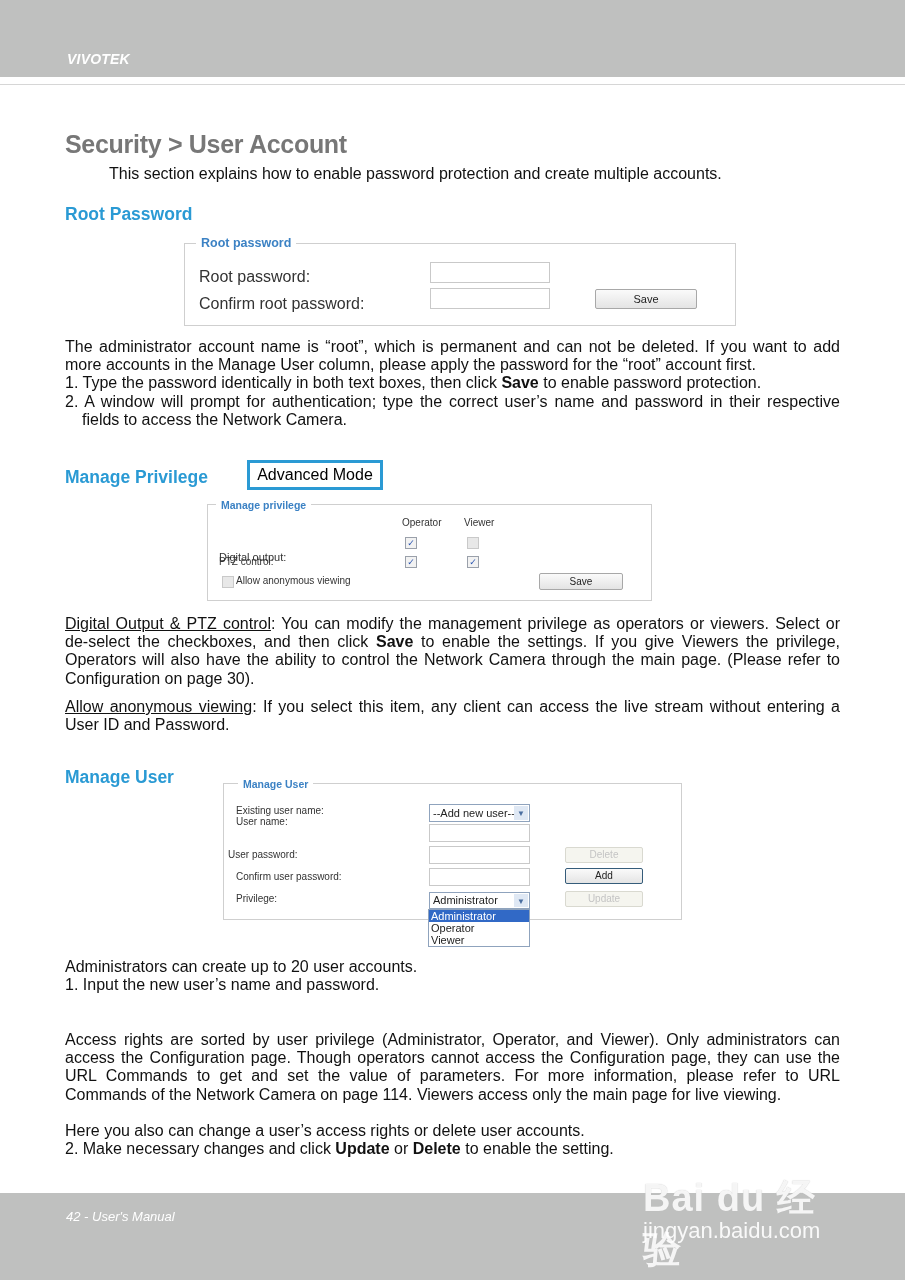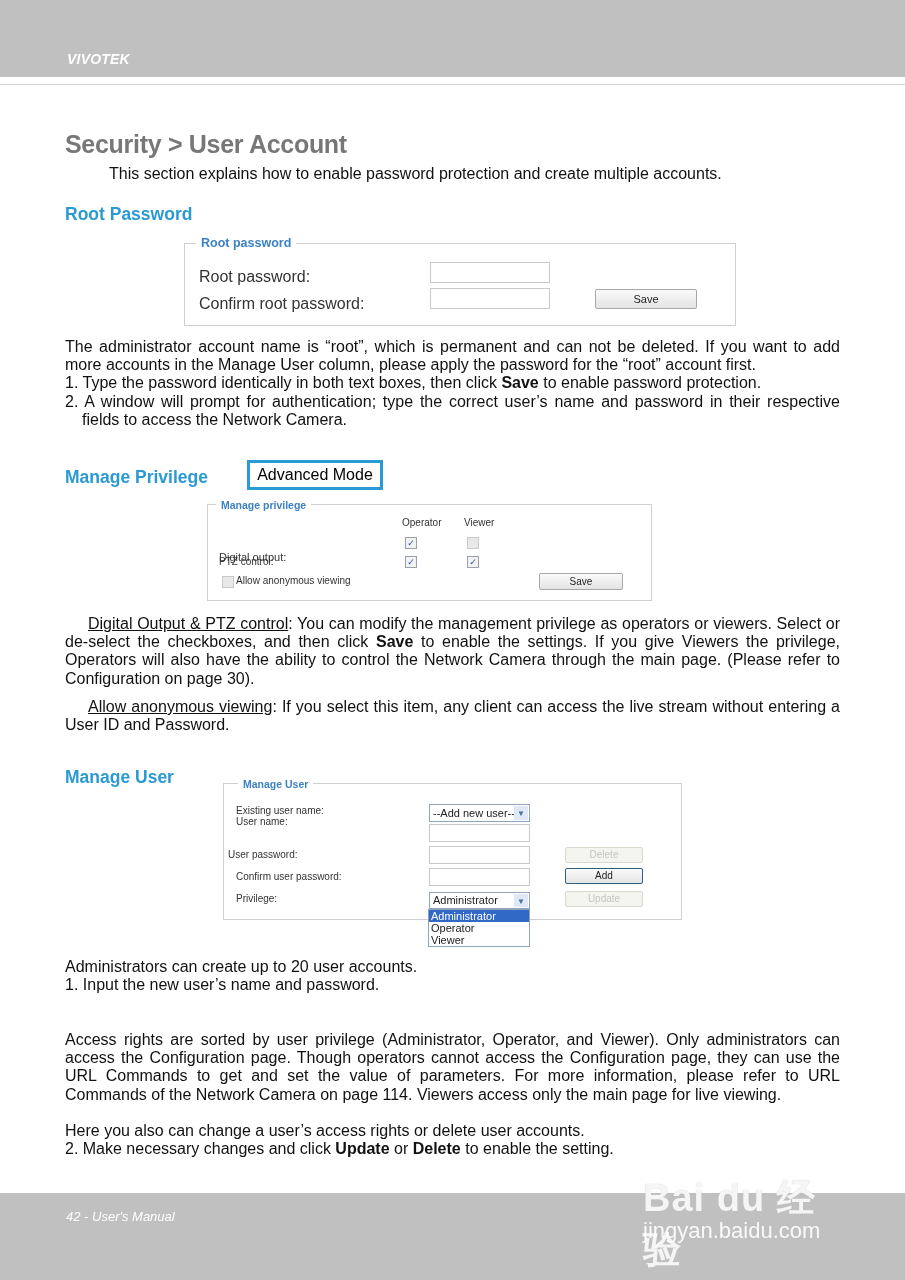--- a/index.html
+++ b/index.html
@@ -8,21 +8,21 @@
   .header { position:absolute; left:0; top:0; width:905px; height:77px; background:#bfc0bf; }
   .header-brand { position:absolute; left:67px; top:51px; color:#fff; font-weight:bold; font-style:italic; font-size:14px; letter-spacing:0.2px; }
   .header-rule { position:absolute; left:0; top:84px; width:905px; height:1px; background:#d6d6d6; }
   .footer { position:absolute; left:0; top:1193px; width:905px; height:87px; background:#bfc0bf; }
   .footer-text { position:absolute; left:66px; top:1209px; color:#fff; font-style:italic; font-size:13px; }
   .abs { position:absolute; }
   .page-title { left:65px; top:130px; font-size:25px; font-weight:bold; color:#777; letter-spacing:-0.3px; }
   .body-text { font-size:16px; line-height:18.2px; color:#111; }
   .section-head { font-size:17.5px; font-weight:bold; color:#2a9ad4; }
   .justify { text-align:justify; }
-  u { text-decoration:underline;margin-left:23px; }
+  u { text-decoration:underline; }
   b { font-weight:bold; }
 
   
   .panel { position:absolute; border:1px solid #cfcfcf; background:#fff; font-family:"Liberation Sans", sans-serif; }
   .legend { position:absolute; background:#fff; color:#3c82c4; font-weight:bold; padding:0 5px; }
   .ui-label { position:absolute; font-size:16px; color:#333; }
   .ui-input { position:absolute; border:1px solid #c9c9c9; background:#fff; }
   .ui-btn { position:absolute; border:1px solid #a8a8a8; border-radius:2px; background:linear-gradient(#fafafa,#e4e4e4); font-size:11px; color:#222; text-align:center; }
   .ui-btn.disabled { border-color:#d9d9d0; background:#f5f5ef; color:#c4c4c4; }
   .ui-btn.focused { border:1px solid #355c7a; }

